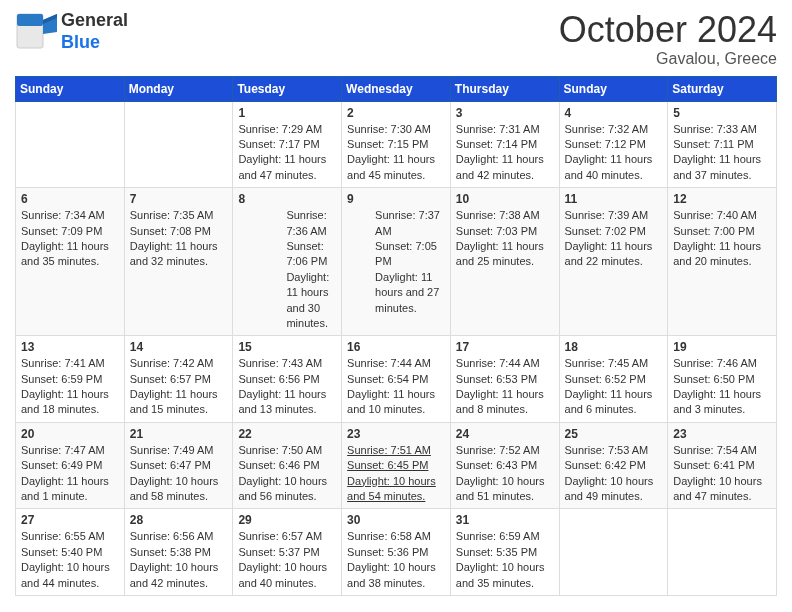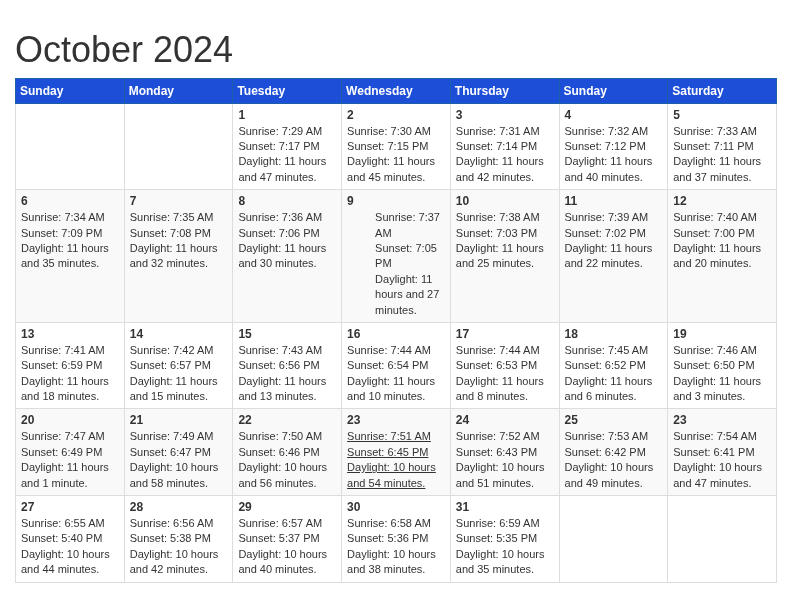--- a/index.html
+++ b/index.html
@@ -17,21 +17,20 @@
       padding: 10px 15px 15px 15px;
     }
     .header {
       display: flex;
       justify-content: space-between;
       align-items: flex-start;
       margin-bottom: 8px;
     }
     .title-section {
       text-align: right;
-      margin-top: 20px;
     }
     .month-title {
       font-size: 36px;
       font-weight: normal;
       color: #333;
       line-height: 1.1;
     }
     .subtitle {
       font-size: 16px;
       color: #555;
@@ -101,22 +100,37 @@
     }
     .logo-svg {
       margin-top: 2px;
     }
   </style>
 </head>
 <body>
 
 <div class="page">
   <div class="header">
+    <div class="logo-wrapper">
+      <div class="logo-svg">
+        <svg width="42" height="38" viewBox="0 0 42 38">
+          <rect x="2" y="2" width="26" height="34" rx="2" fill="#e8e8e8" stroke="#ccc" stroke-width="1"></rect>
+          <rect x="2" y="2" width="26" height="12" rx="2" fill="#2979c7"></rect>
+          <polygon points="28,8 42,2 42,20 28,22" fill="#2979c7"></polygon>
+          <polygon points="28,8 42,2 42,6 28,12" fill="#1a5fa8"></polygon>
+        </svg>
+      </div>
+      <div class="logo-text-wrapper">
+        <span class="logo-general">General</span>
+        <span class="logo-blue-text">Blue</span>
+      </div>
+    </div>
     <div class="title-section">
       <div class="month-title">October 2024</div>
+      <div class="subtitle">Gavalou, Greece</div>
     </div>
   </div>
 
   <table class="calendar">
     <thead>
       <tr>
         <th>Sunday</th>
         <th>Monday</th>
         <th>Tuesday</th>
         <th>Wednesday</th>
@@ -168,21 +182,21 @@
 Daylight: 11 hours and 35 minutes.</div>
           </td>
           <td>
             <span class="day-number">7</span>
             <div class="day-info" style="white-space: pre-line;">Sunrise: 7:35 AM
 Sunset: 7:08 PM
 Daylight: 11 hours and 32 minutes.</div>
           </td>
           <td>
             <span class="day-number">8</span>
-            <div class="day-info" style="white-space: pre-line;">Sunrise: 7:36 AM
+            <div class="day-info" style="white-space: pre-line; margin-left: 48px;">Sunrise: 7:36 AM
 Sunset: 7:06 PM
 Daylight: 11 hours and 30 minutes.</div>
           </td>
           <td>
             <span class="day-number">9</span>
             <div class="day-info" style="white-space: pre-line; margin-left: 28px;">Sunrise: 7:37 AM
 Sunset: 7:05 PM
 Daylight: 11 hours and 27 minutes.</div>
           </td>
           <td>

